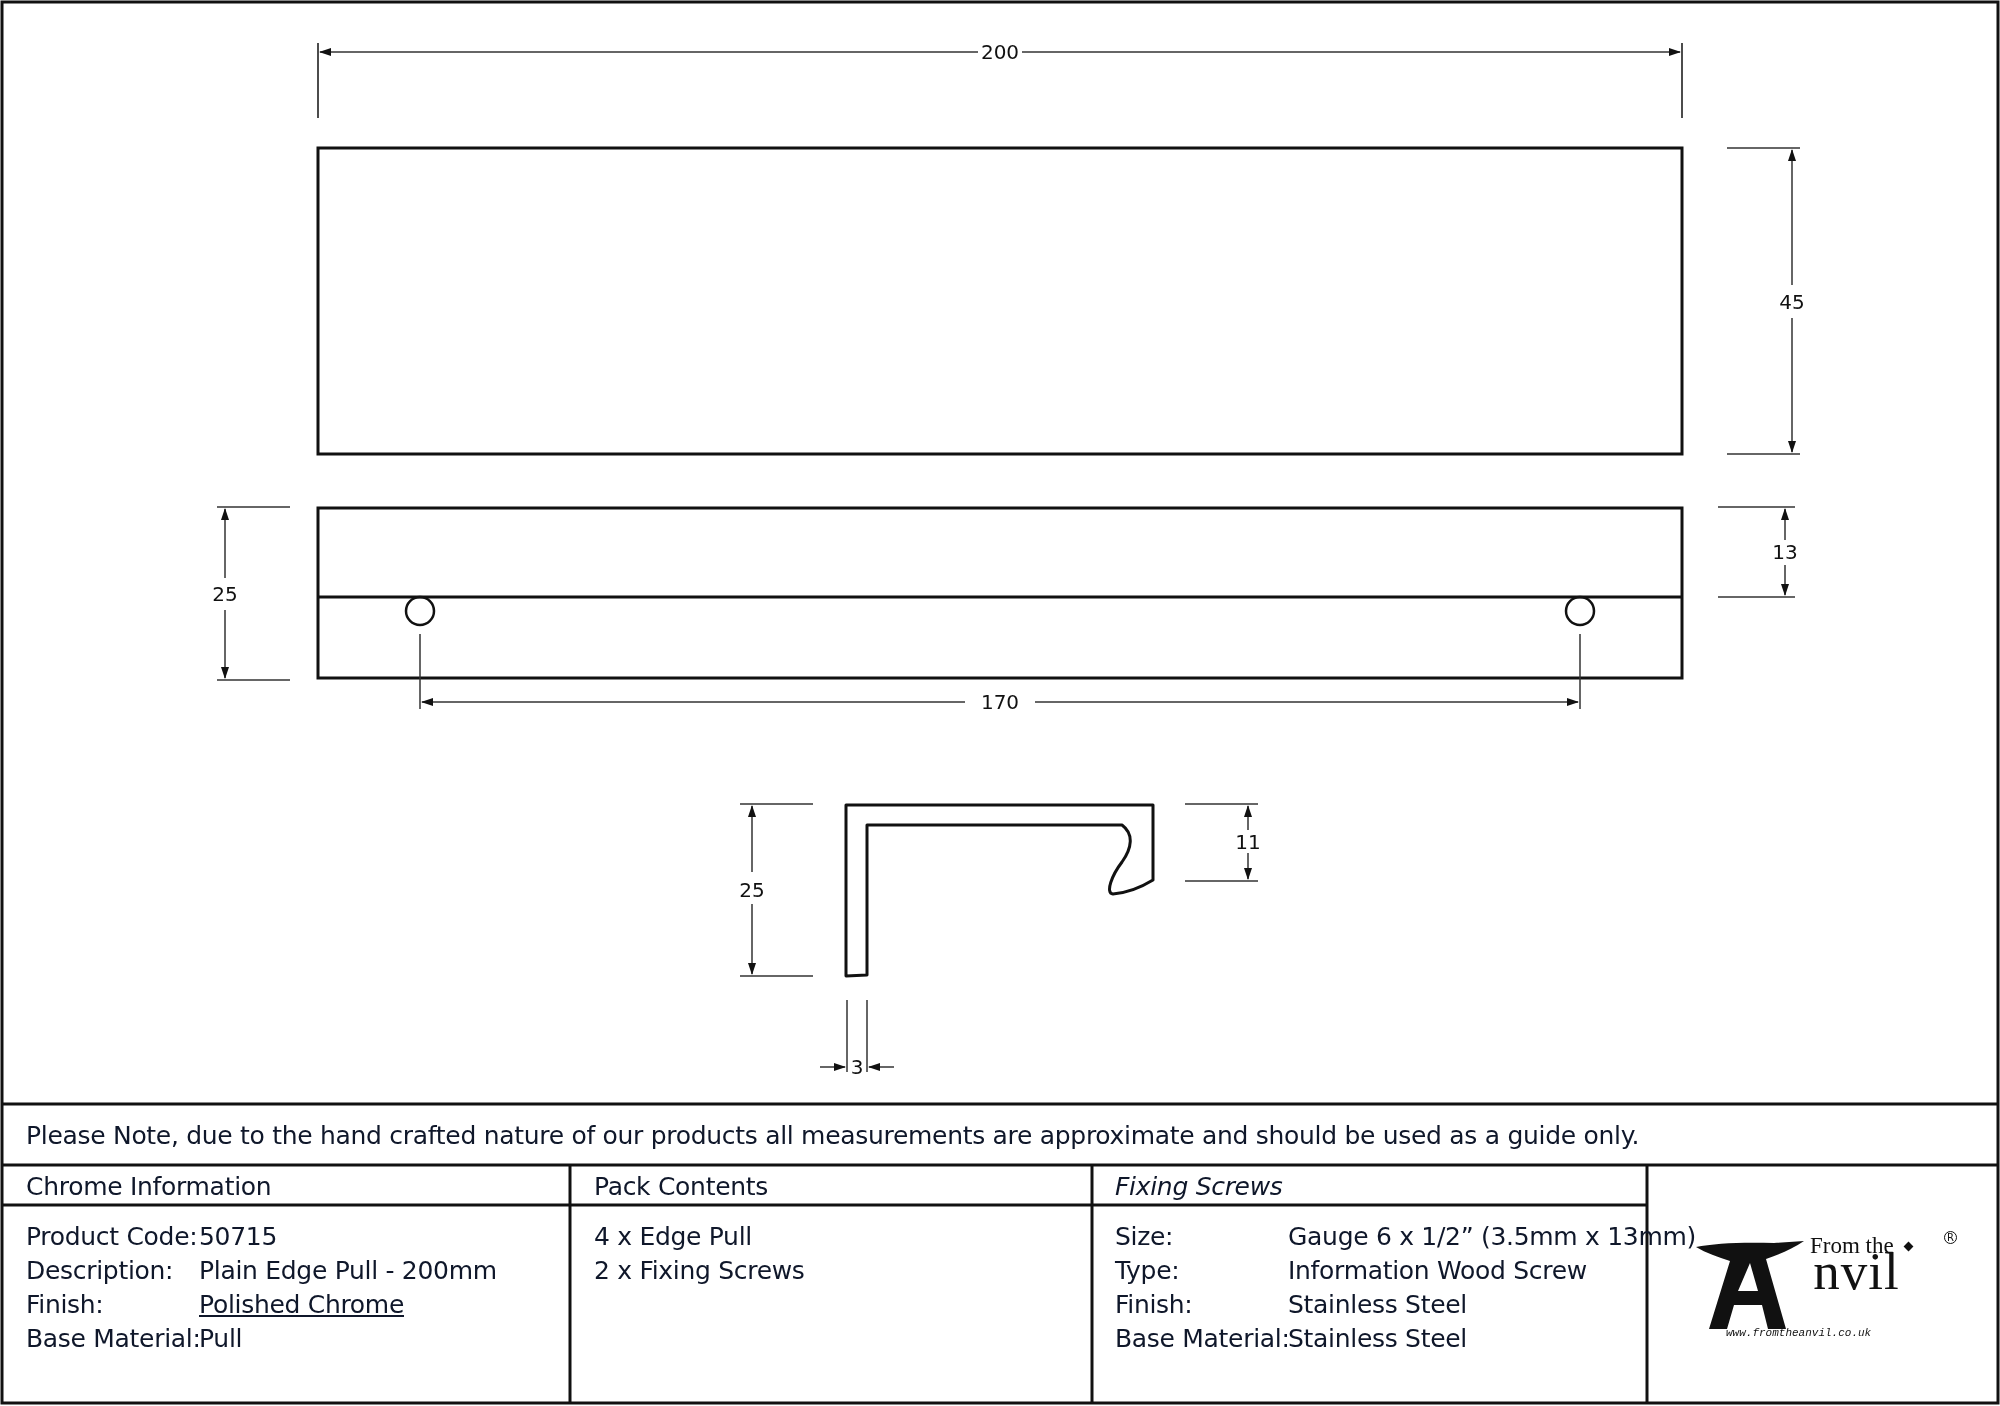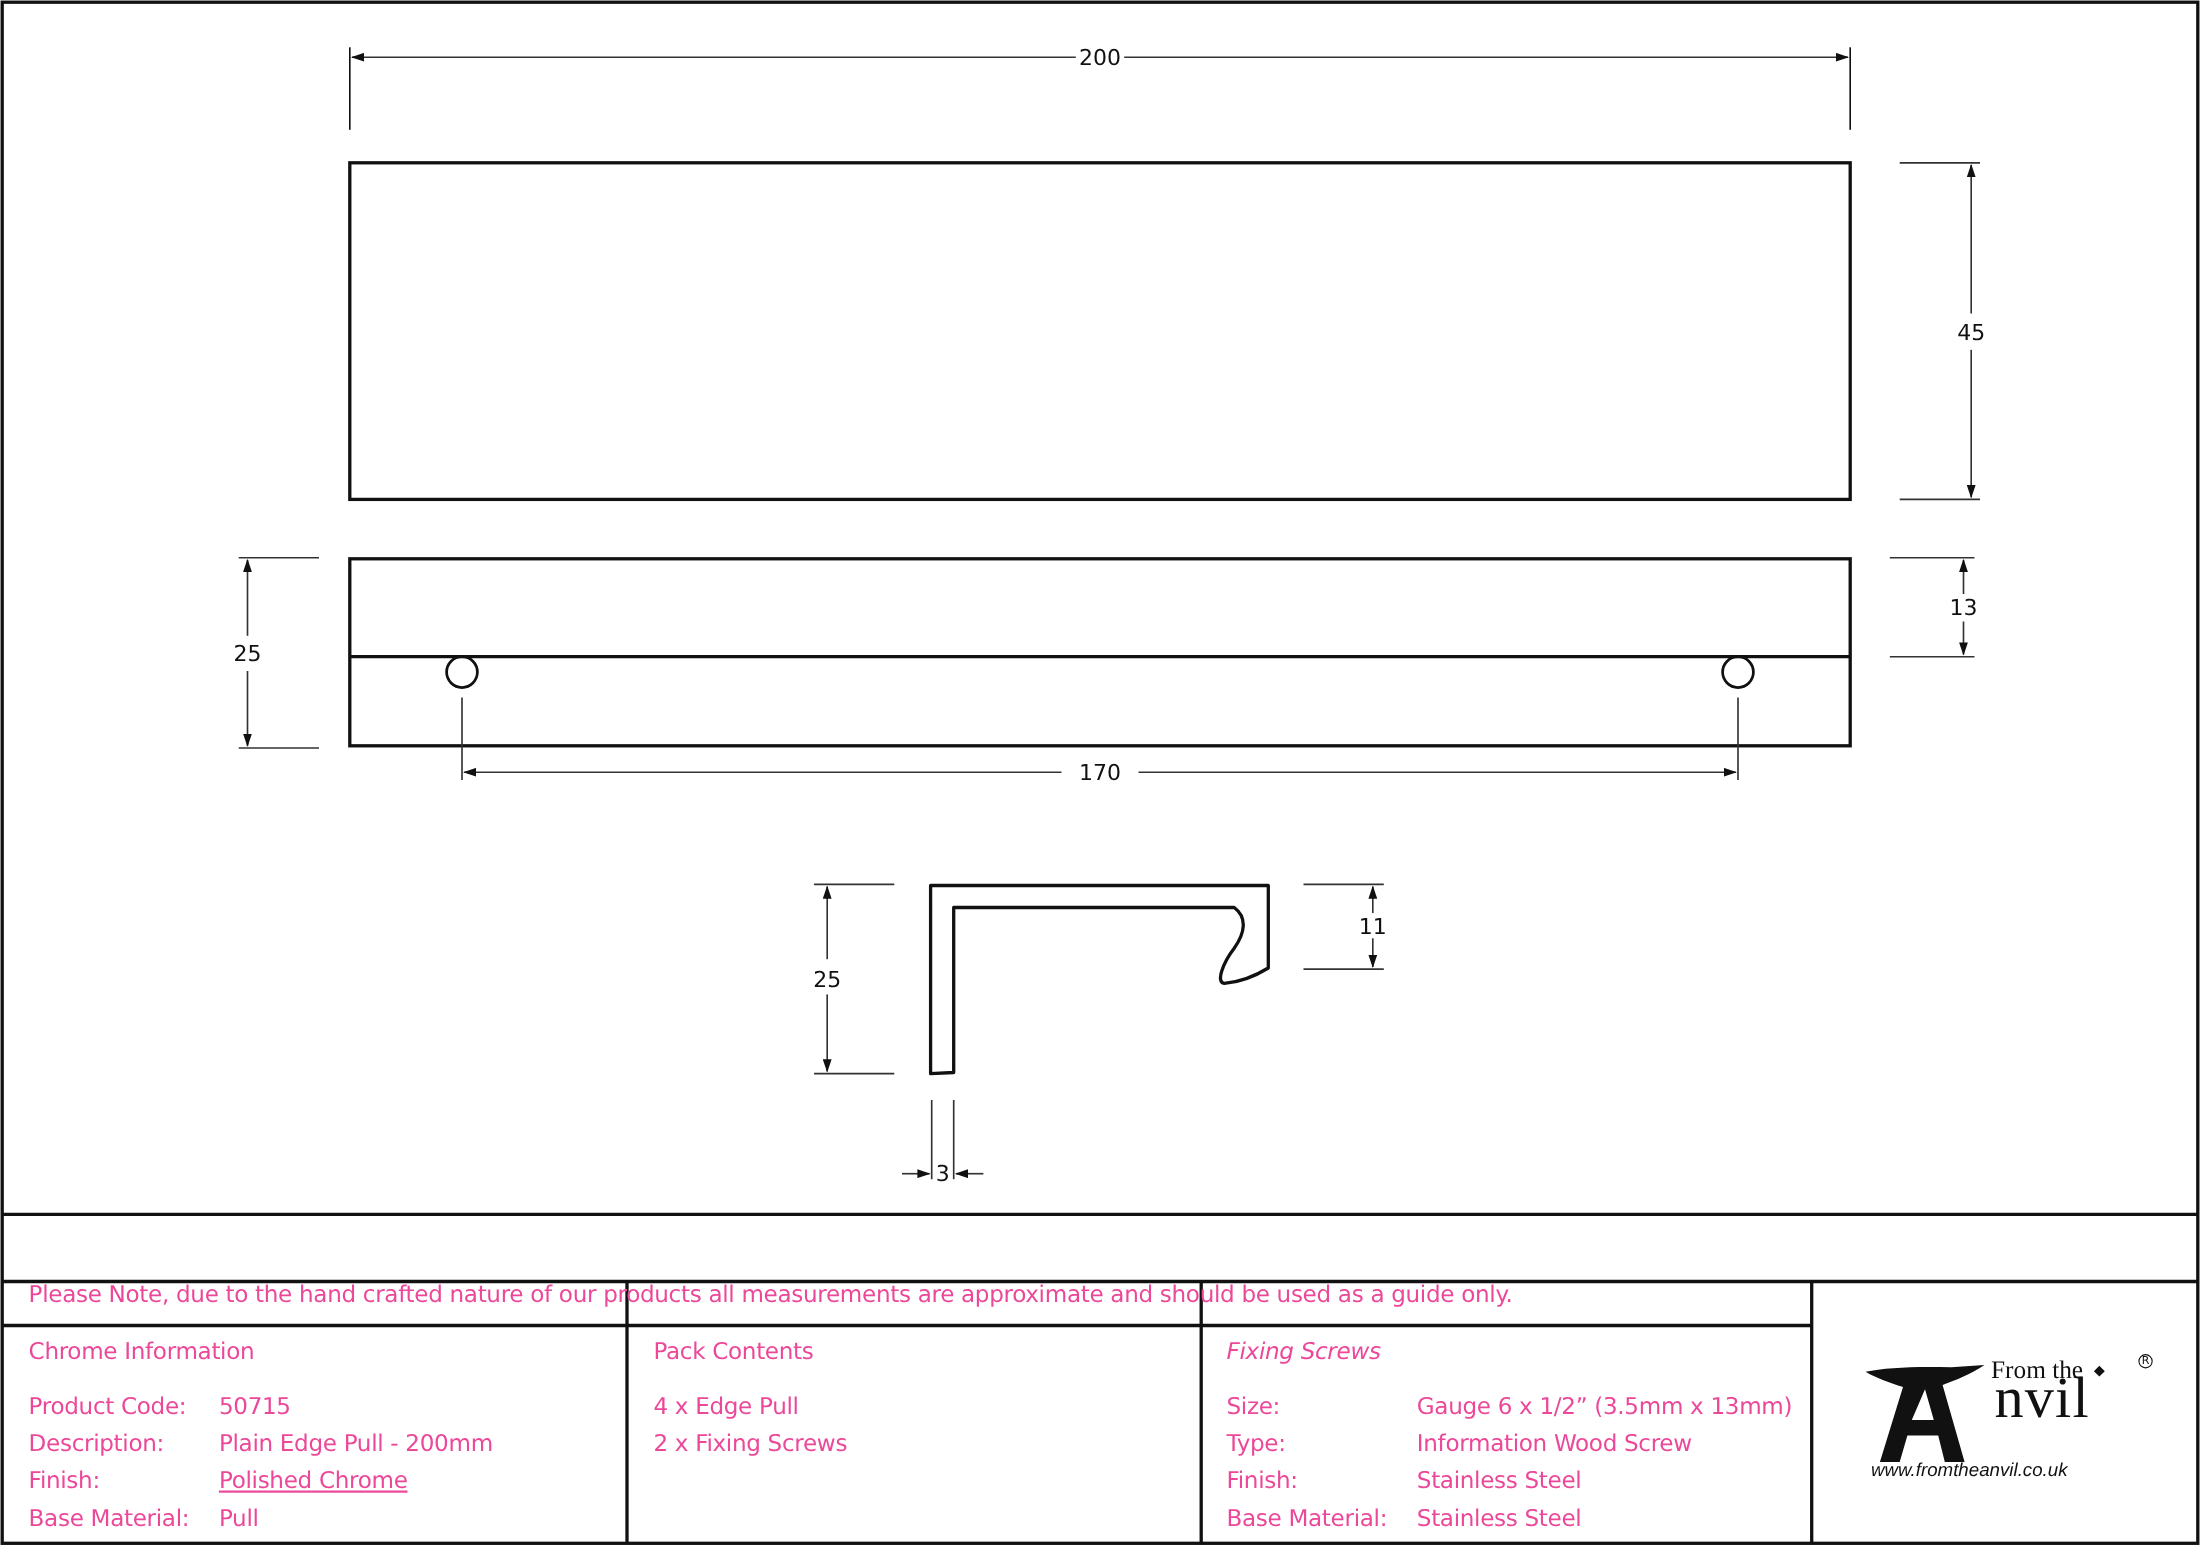--- a/index.html
+++ b/index.html
@@ -1,24 +1,24 @@
 <!DOCTYPE html>
 <html><head>
 <meta charset="utf-8">
 <style>
   html, body { margin:0; padding:0; background:#fff; }
   body { width:2000px; height:1406px; position:relative; overflow:hidden; font-family:"DejaVu Sans", "Liberation Sans", sans-serif; color:#111; }
   #drawing { position:absolute; left:0; top:0; }
   .dimtext { font-family:"DejaVu Sans", sans-serif; font-size:20px; fill:#111; }
-  .txt { position:absolute; font-size:21px; white-space:nowrap; color:#ec4899; letter-spacing:-0.3px;margin-top:44px; }
+  .txt { position:absolute; font-size:25px; white-space:nowrap; color:#0f172a; letter-spacing:-0.3px; }
   .logo-wrap { position:absolute; left:1700px; top:1225px; width:260px; height:130px; }
   .logo-from { position:absolute; left:110px; top:8px; font-family:"Liberation Serif", "DejaVu Serif", serif; font-size:23px; }
   .logo-anvil { position:absolute; left:68px; top:20px; font-family:"Liberation Serif", "DejaVu Serif", serif; font-size:53px; letter-spacing:1px; line-height:1; }
   .logo-reg { position:absolute; left:244px; top:6px; font-size:10px; border:1px solid #111; border-radius:50%; width:11px; height:11px; line-height:11px; text-align:center; }
-  .logo-url { position:absolute; left:1px; top:102px; font-family:Liberation Sans, sans-serif; font-style:italic; font-size:17px; }
+  .logo-url { position:absolute; left:26px; top:102px; font-family:Liberation Mono, monospace; font-style:italic; font-size:11px; }
 </style>
 </head>
 <body>
 
 <svg id="drawing" width="2000" height="1406" viewBox="0 0 2000 1406" xmlns="http://www.w3.org/2000/svg">
   <defs>
     <marker id="arr" markerWidth="12" markerHeight="8" refX="11" refY="4" orient="auto" markerUnits="userSpaceOnUse">
       <path d="M0,0 L12,4 L0,8 z" fill="#111"></path>
     </marker>
     <marker id="arrs" markerWidth="12" markerHeight="8" refX="1" refY="4" orient="auto" markerUnits="userSpaceOnUse">

